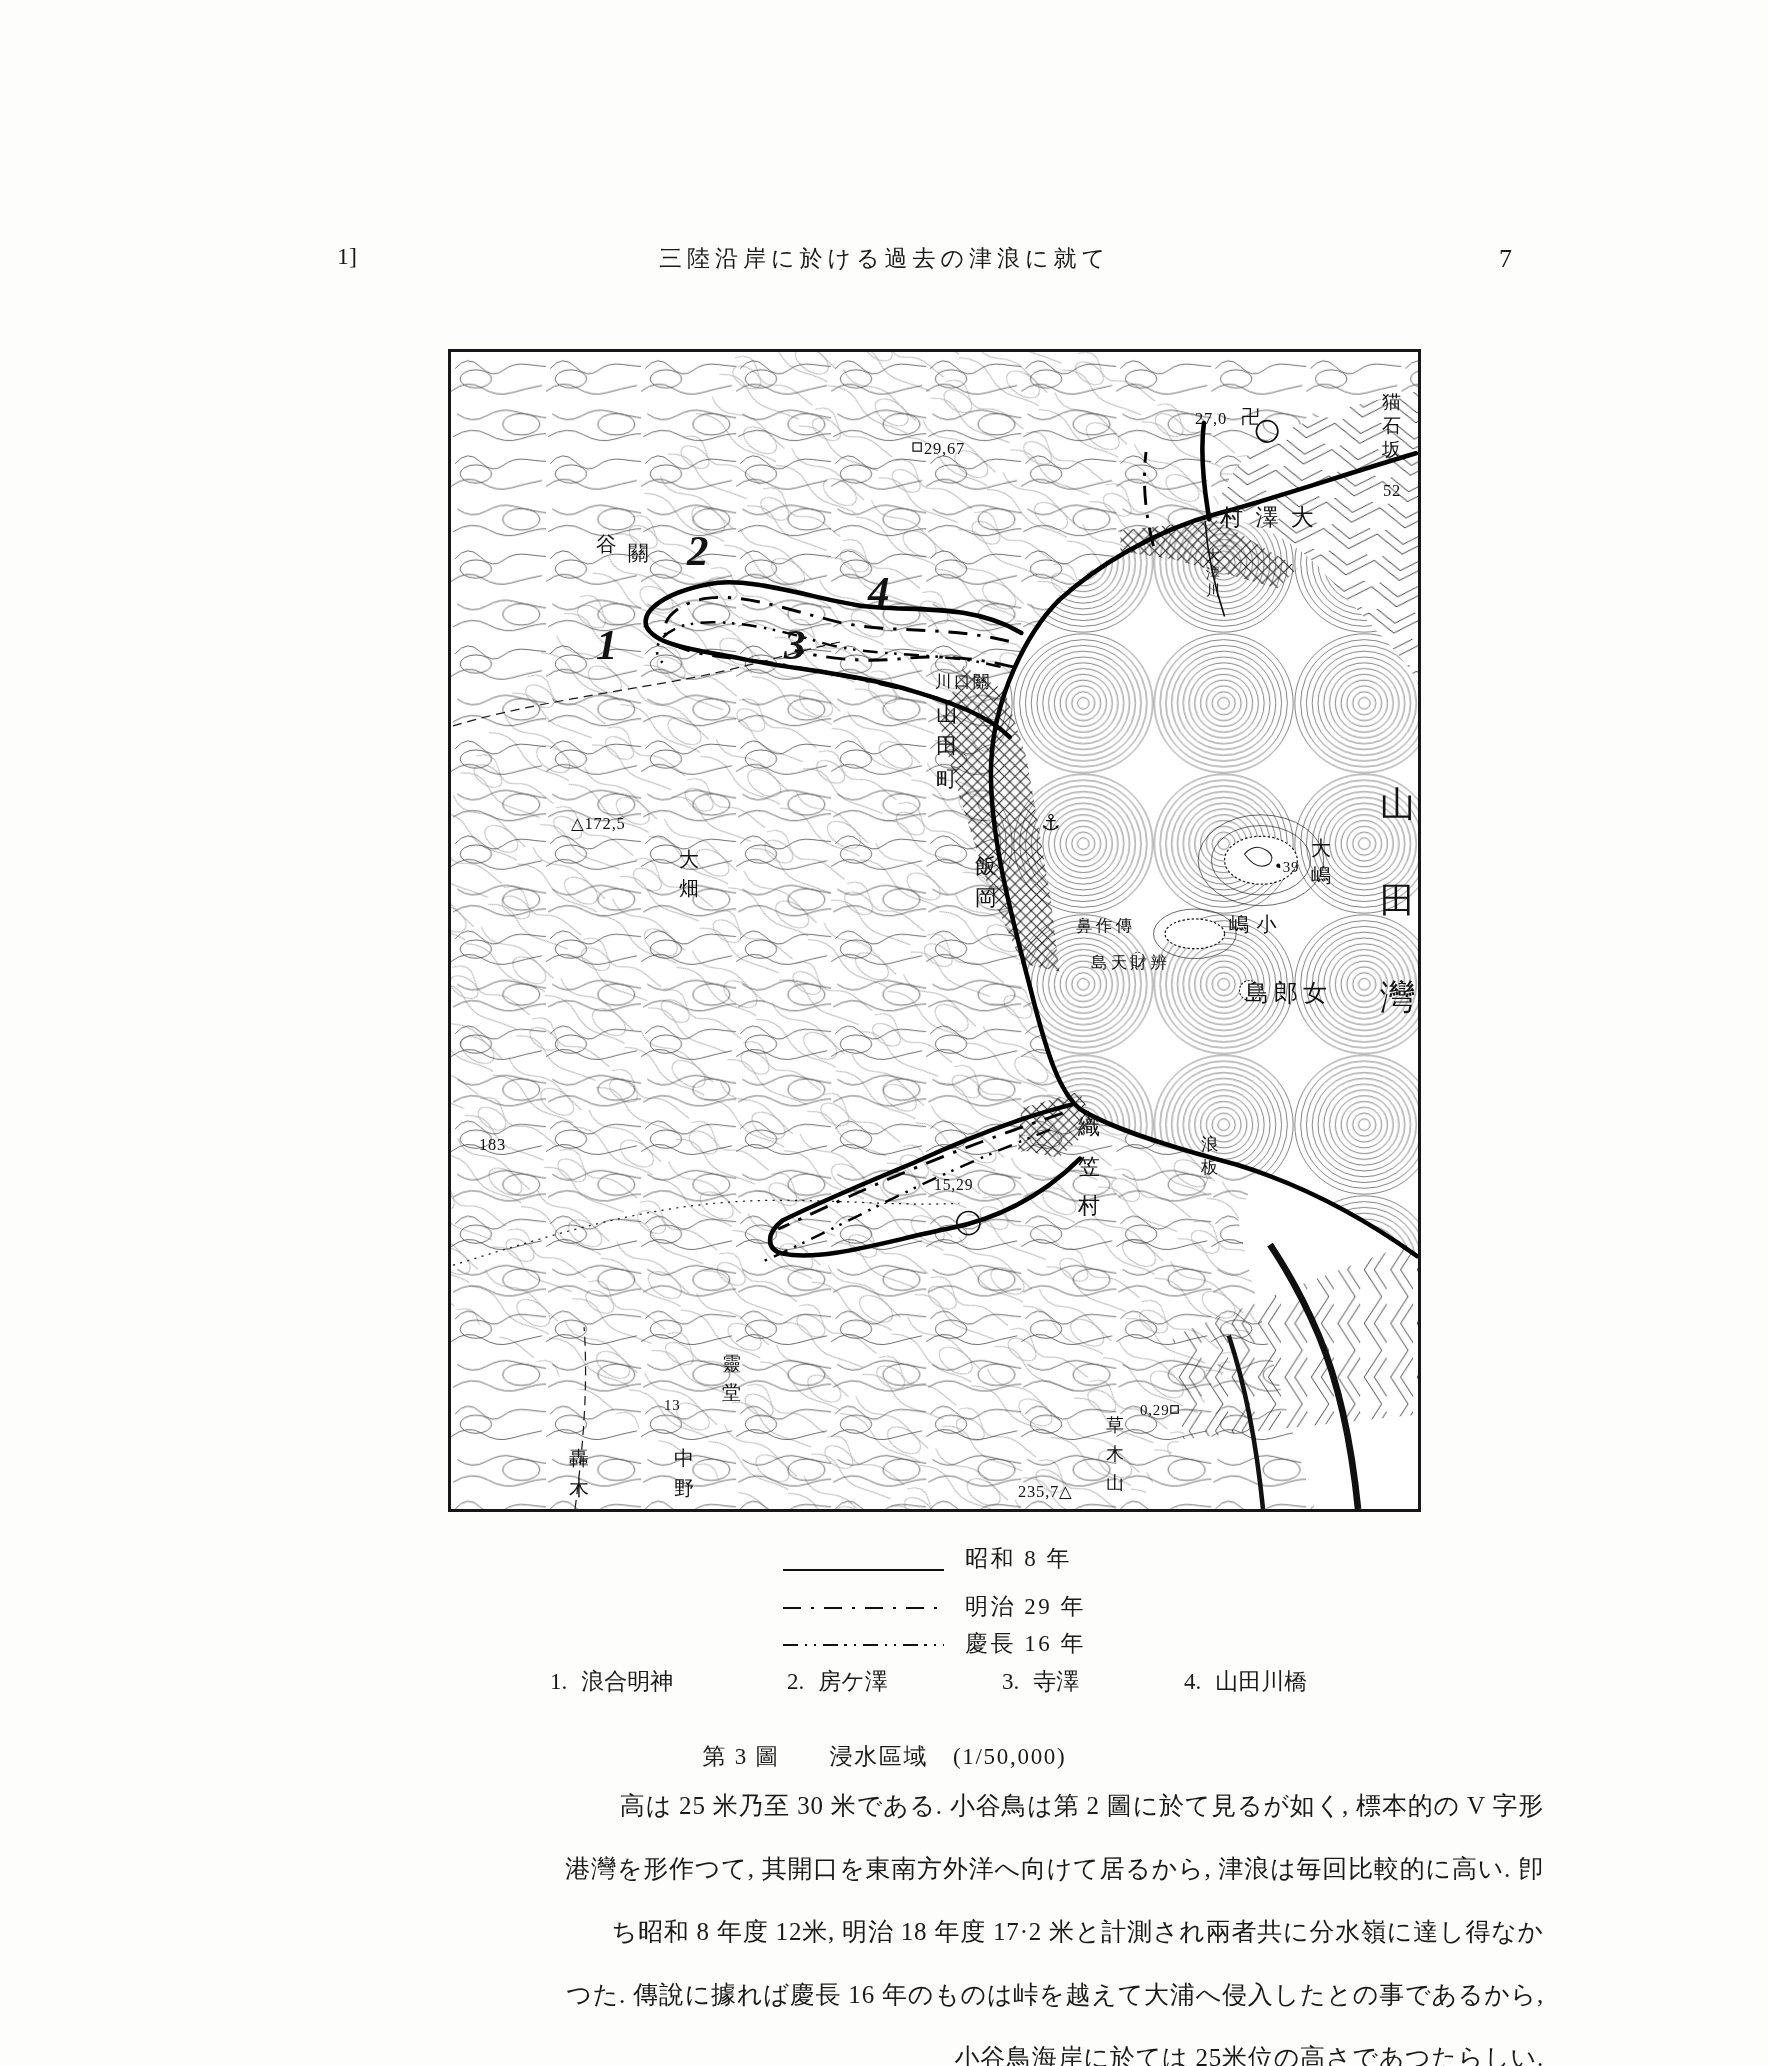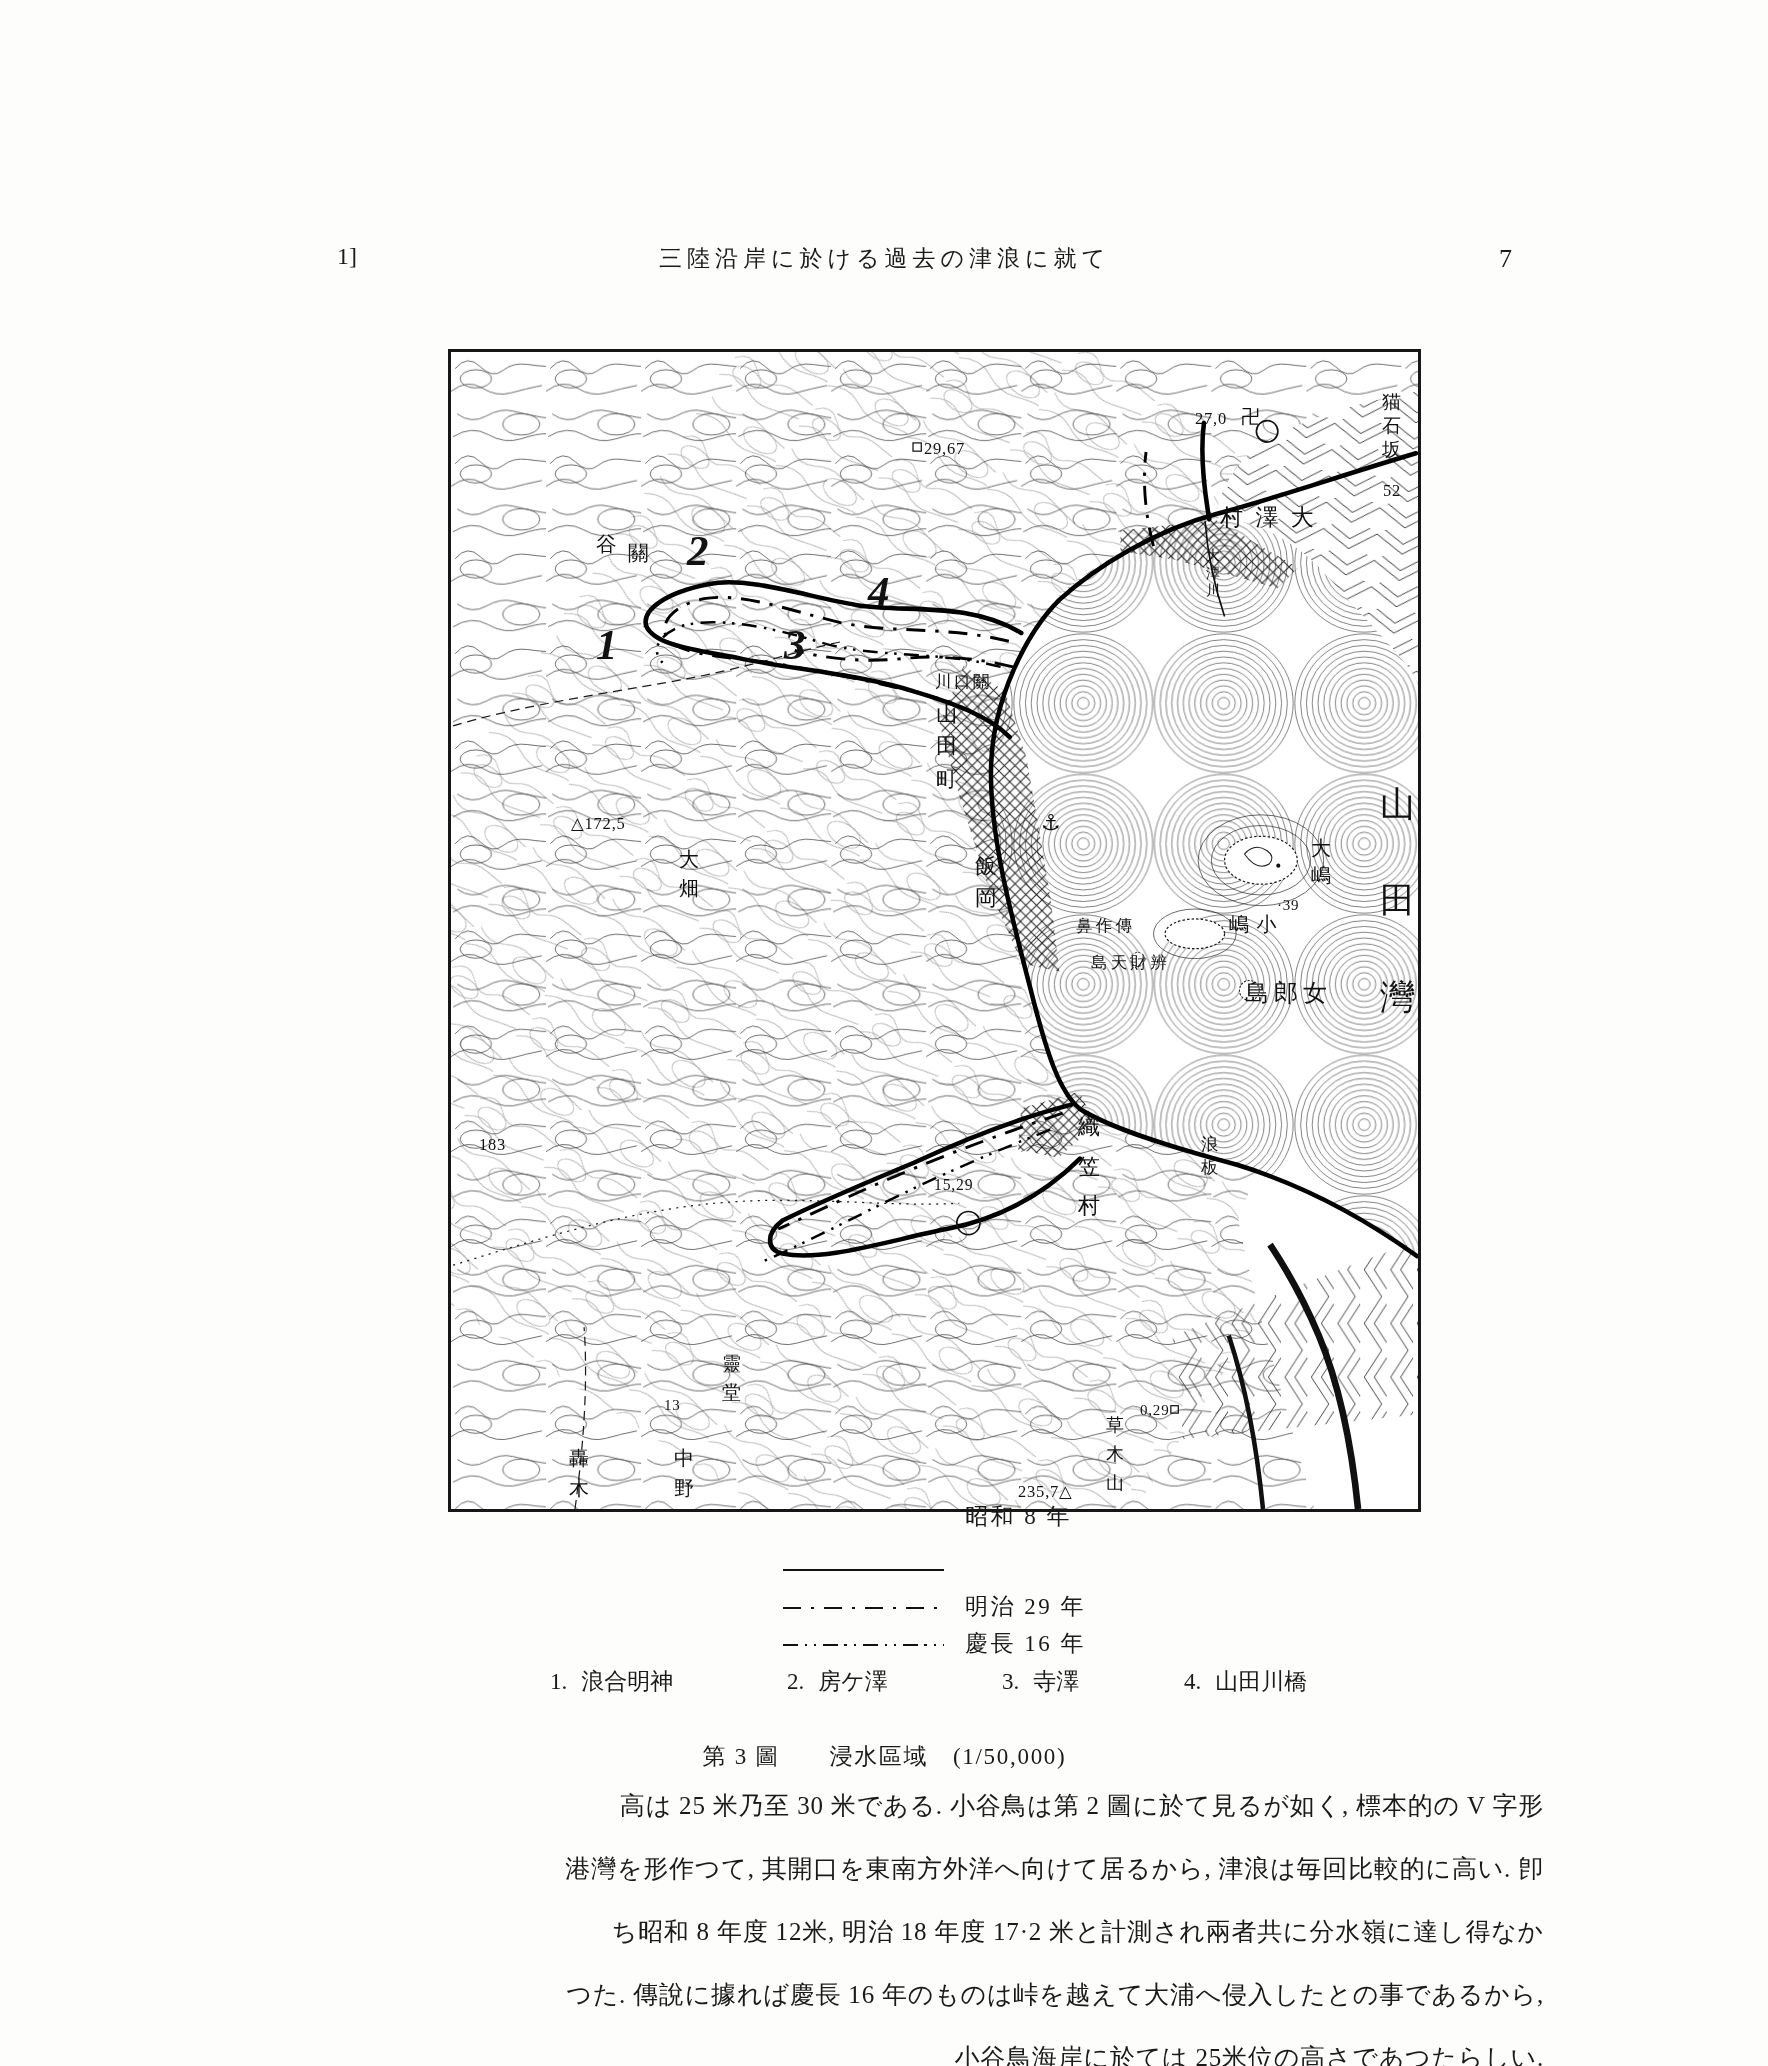--- a/index.html
+++ b/index.html
@@ -177,41 +177,41 @@
   <span class="mlabel bignum" style="left:333px;top:268px;">3</span>
   <span class="mlabel bignum" style="left:417px;top:215px;">4</span>
   <span class="mlabel" style="left:484px;top:319px;font-size:16.5px;letter-spacing:2.5px;">川口關</span>
   <span class="mlabel v" style="left:477px;top:346px;font-size:21.5px;width:1em;line-height:1.5;margin-left:8px;">山田町</span>
   <span class="mlabel v" style="left:484px;top:498px;font-size:21.5px;width:1em;line-height:1.5;margin-left:40px;">飯岡</span>
   <span class="mlabel" style="left:590px;top:458px;font-size:22px;font-family:'DejaVu Sans',sans-serif;">⚓</span>
   <span class="mlabel spot" style="left:120px;top:462px;">△172,5</span>
   <span class="mlabel v" style="left:228px;top:493px;font-size:20px;width:1em;line-height:1.45;">大畑</span>
   <span class="mlabel v" style="left:929px;top:405px;font-size:35px;width:1em;line-height:2.75;">山田灣</span>
   <span class="mlabel v" style="left:860px;top:483px;font-size:20px;width:1em;line-height:1.35;">大嶋</span>
-  <span class="mlabel spot" style="left:826px;top:507px;font-size:15px;margin-top:38px;">·39</span>
+  <span class="mlabel spot" style="left:826px;top:507px;font-size:15px;">·39</span>
   <span class="mlabel" style="left:778px;top:559px;font-size:20px;letter-spacing:7.4px;">嶋小</span>
   <span class="mlabel" style="left:794px;top:625px;font-size:24px;letter-spacing:5px;">島郎女</span>
   <span class="mlabel" style="left:625px;top:563px;font-size:16.5px;letter-spacing:3.3px;">鼻作傳</span>
   <span class="mlabel" style="left:640px;top:600px;font-size:16.5px;letter-spacing:3.3px;">島天財辨</span>
   <span class="mlabel v" style="left:627px;top:755px;font-size:22px;width:1em;line-height:1.8;">織笠村</span>
   <span class="mlabel v" style="left:750px;top:781px;font-size:17.4px;width:1em;line-height:1.3;">浪板</span>
   <span class="mlabel spot" style="left:28px;top:783px;">183</span>
   <span class="mlabel spot" style="left:483px;top:824px;font-size:15.7px;">15,29</span>
   <span class="mlabel v" style="left:271px;top:998px;font-size:19px;width:1em;line-height:1.5;">靈堂</span>
   <span class="mlabel spot" style="left:213px;top:1045px;font-size:15px;">13</span>
   <span class="mlabel v" style="left:223px;top:1091px;font-size:20px;width:1em;line-height:1.5;">中野</span>
   <span class="mlabel v" style="left:118px;top:1091px;font-size:20px;width:1em;line-height:1.5;">轟木</span>
   <span class="mlabel spot" style="left:567px;top:1130px;">235,7△</span>
   <span class="mlabel v" style="left:655px;top:1059px;font-size:18px;width:1em;line-height:1.6;">草木山</span>
   <span class="mlabel spot" style="left:689px;top:1050px;font-size:15px;">0,29</span>
 </div>
 
 <div>
   <div class="leg-sample ls-solid" style="top:1569px;"></div>
-  <div class="abs leg-label" style="top:1501px;">昭和 8 年</div>
+  <div class="abs leg-label" style="top:1543px;">昭和 8 年</div>
 
   <div class="leg-sample ls-dashdot" style="top:1607px;"></div>
   <div class="abs leg-label" style="top:1591px;">明治 29 年</div>
 
   <div class="leg-sample ls-dashdotdot" style="top:1644px;"></div>
   <div class="abs leg-label" style="top:1628px;">慶長 16 年</div>
 </div>
 
 <div>
   <div class="loc-item" style="left:550px;">

